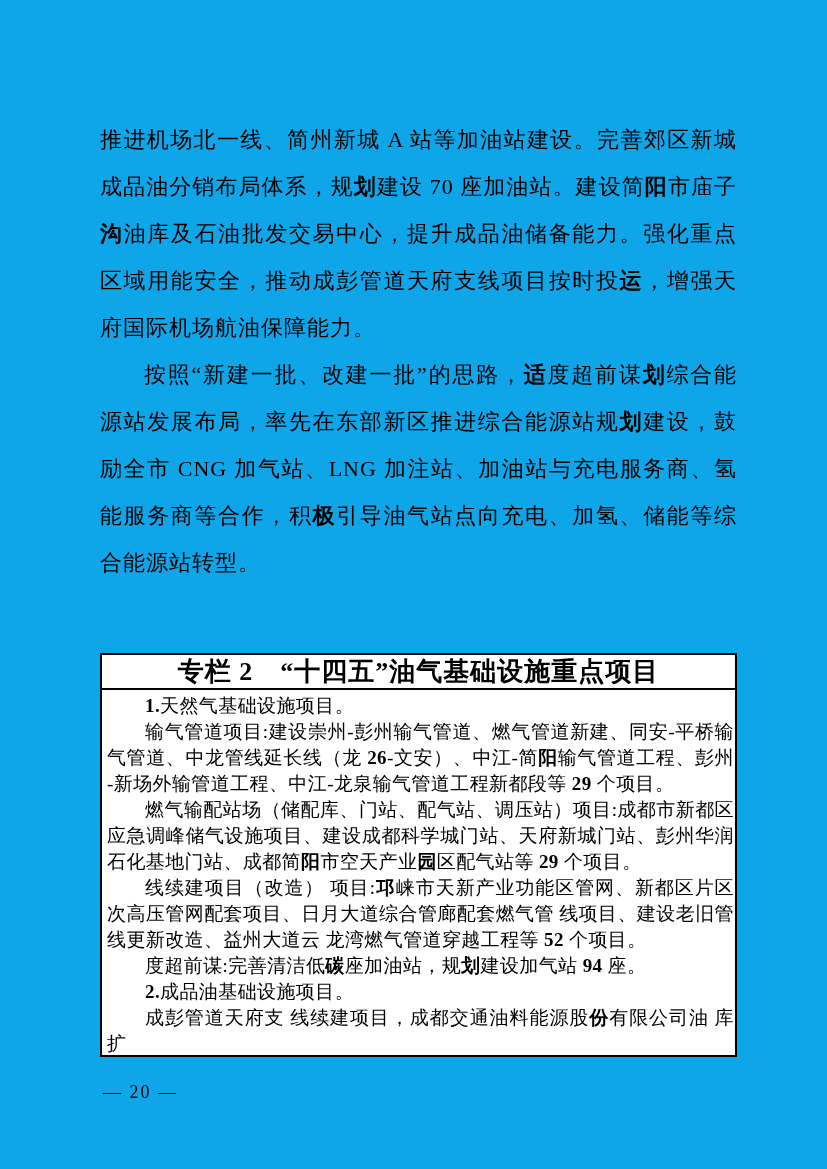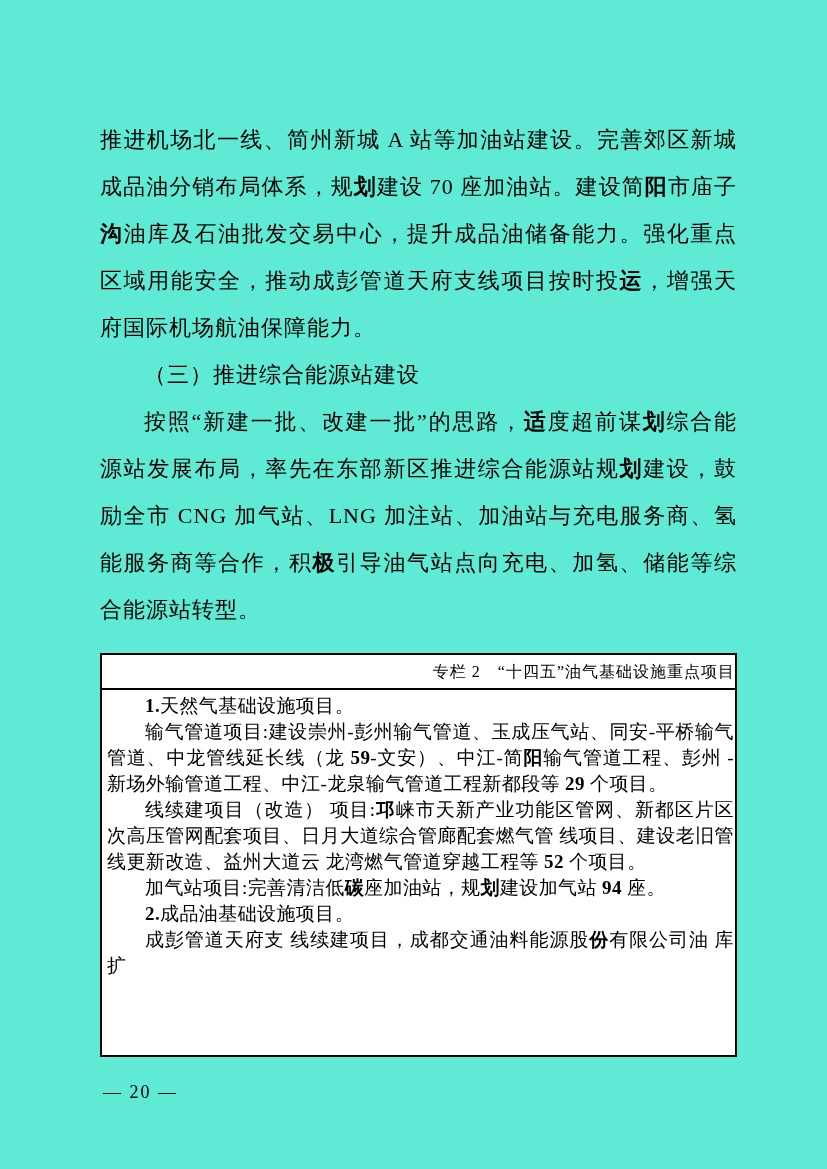--- a/index.html
+++ b/index.html
@@ -1,19 +1,19 @@
 <!DOCTYPE html>
 <html><head>
 <meta charset="utf-8">
 <style>
   html,body{margin:0;padding:0;background:#ffffff;}
   .page{
     position:relative;
     width:827px;height:1169px;
-    background:#5eead4;
+    background:#0ea5e9;
     color:#000000;
     font-family:"Liberation Serif","DejaVu Serif",serif;
     overflow:hidden;
   }
   .text-col{
     position:absolute;left:100px;top:116px;width:637px;
   }
   .body-para{
     margin:0;
     font-size:22px;
@@ -32,23 +32,23 @@
   .column-box{
     position:absolute;left:100px;top:653px;
     width:637px;height:404px;
     border:2px solid #000;
     box-sizing:border-box;
     background:#fff;
   }
   .box-title{
     height:33px;line-height:33px;
     border-bottom:2px solid #000;
-    text-align:right;
-    font-weight:normal;
-    font-size:16px;
+    text-align:center;
+    font-weight:bold;
+    font-size:26px;
     letter-spacing:1px;
     white-space:nowrap;
     overflow:hidden;
   }
   .box-body{
     box-sizing:border-box;
     height:calc(100% - 35px);
     padding:3px 1px 0 5px;
     overflow:hidden;
   }
@@ -68,31 +68,31 @@
     letter-spacing:2px;
   }
 </style>
 </head>
 <body>
 
 <div class="page">
 
   <div class="text-col">
     <p class="body-para"><span>推进机场北一线、简州新城 A 站等加油站建设。完善郊区新城成品油分销布局体系，规</span><span class="bold">划</span><span>建设 70 座加油站。建设简</span><span class="bold">阳</span><span>市庙子</span><span class="bold">沟</span><span>油库及石油批发交易中心，提升成品油储备能力。强化重点区域用能安全，推动成彭管道天府支线项目按时投</span><span class="bold">运</span><span>，增强天府国际机场航油保障能力。</span></p>
-    <p class="section-heading">（三）推进综合能源站建设</p>
     <p class="body-para indent"><span>按照“新建一批、改建一批”的思路，</span><span class="bold">适</span><span>度超前谋</span><span class="bold">划</span><span>综合能源站发展布局，率先在东部新区推进综合能源站规</span><span class="bold">划</span><span>建设，鼓励全市 CNG 加气站、LNG 加注站、加油站与充电服务商、氢能服务商等合作，积</span><span class="bold">极</span><span>引导油气站点向充电、加氢、储能等综合能源站转型。</span></p>
   </div>
 
   <div class="column-box">
     <div class="box-title">专栏 2　“十四五”油气基础设施重点项目</div>
     <div class="box-body">
       <p><span class="bold">1.</span><span>天然气基础设施项目。</span></p>
-      <p><span>输气管道项目:建设崇州-彭州输气管道、玉成压气站、同安-平桥输气管道、中龙管线延长线（龙 </span><span class="bold">59</span><span>-文安）、中江-简</span><span class="bold">阳</span><span>输气管道工程、彭州 -新场外输管道工程、中江-龙泉输气管道工程新都段等 </span><span class="bold">29</span><span> 个项目。</span></p>
+      <p><span>输气管道项目:建设崇州-彭州输气管道、燃气管道新建、同安-平桥输气管道、中龙管线延长线（龙 </span><span class="bold">26</span><span>-文安）、中江-简</span><span class="bold">阳</span><span>输气管道工程、彭州 -新场外输管道工程、中江-龙泉输气管道工程新都段等 </span><span class="bold">29</span><span> 个项目。</span></p>
+      <p><span>燃气输配站场（储配库、门站、配气站、调压站）项目:成都市新都区应急调峰储气设施项目、建设成都科学城门站、天府新城门站、彭州华润石化基地门站、成都简</span><span class="bold">阳</span><span>市空天产业</span><span class="bold">园</span><span>区配气站等 </span><span class="bold">29</span><span> 个项目。</span></p>
       <p><span>线续建项目（改造） 项目:</span><span class="bold">邛</span><span>崃市天新产业功能区管网、新都区片区次高压管网配套项目、日月大道综合管廊配套燃气管 线项目、建设老旧管线更新改造、益州大道云 龙湾燃气管道穿越工程等 </span><span class="bold">52</span><span> 个项目。</span></p>
-      <p><span>加气站项目:完善清洁低</span><span class="bold">碳</span><span>座加油站，规</span><span class="bold">划</span><span>建设加气站 </span><span class="bold">94</span><span> 座。</span></p>
+      <p><span>度超前谋:完善清洁低</span><span class="bold">碳</span><span>座加油站，规</span><span class="bold">划</span><span>建设加气站 </span><span class="bold">94</span><span> 座。</span></p>
       <p><span class="bold">2.</span><span>成品油基础设施项目。</span></p>
       <p><span>成彭管道天府支 线续建项目，成都交通油料能源股</span><span class="bold">份</span><span>有限公司油 库扩</span></p>
     </div>
   </div>
 
   <div class="page-number">— 20 —</div>
 
 </div>
 
 </body></html>

